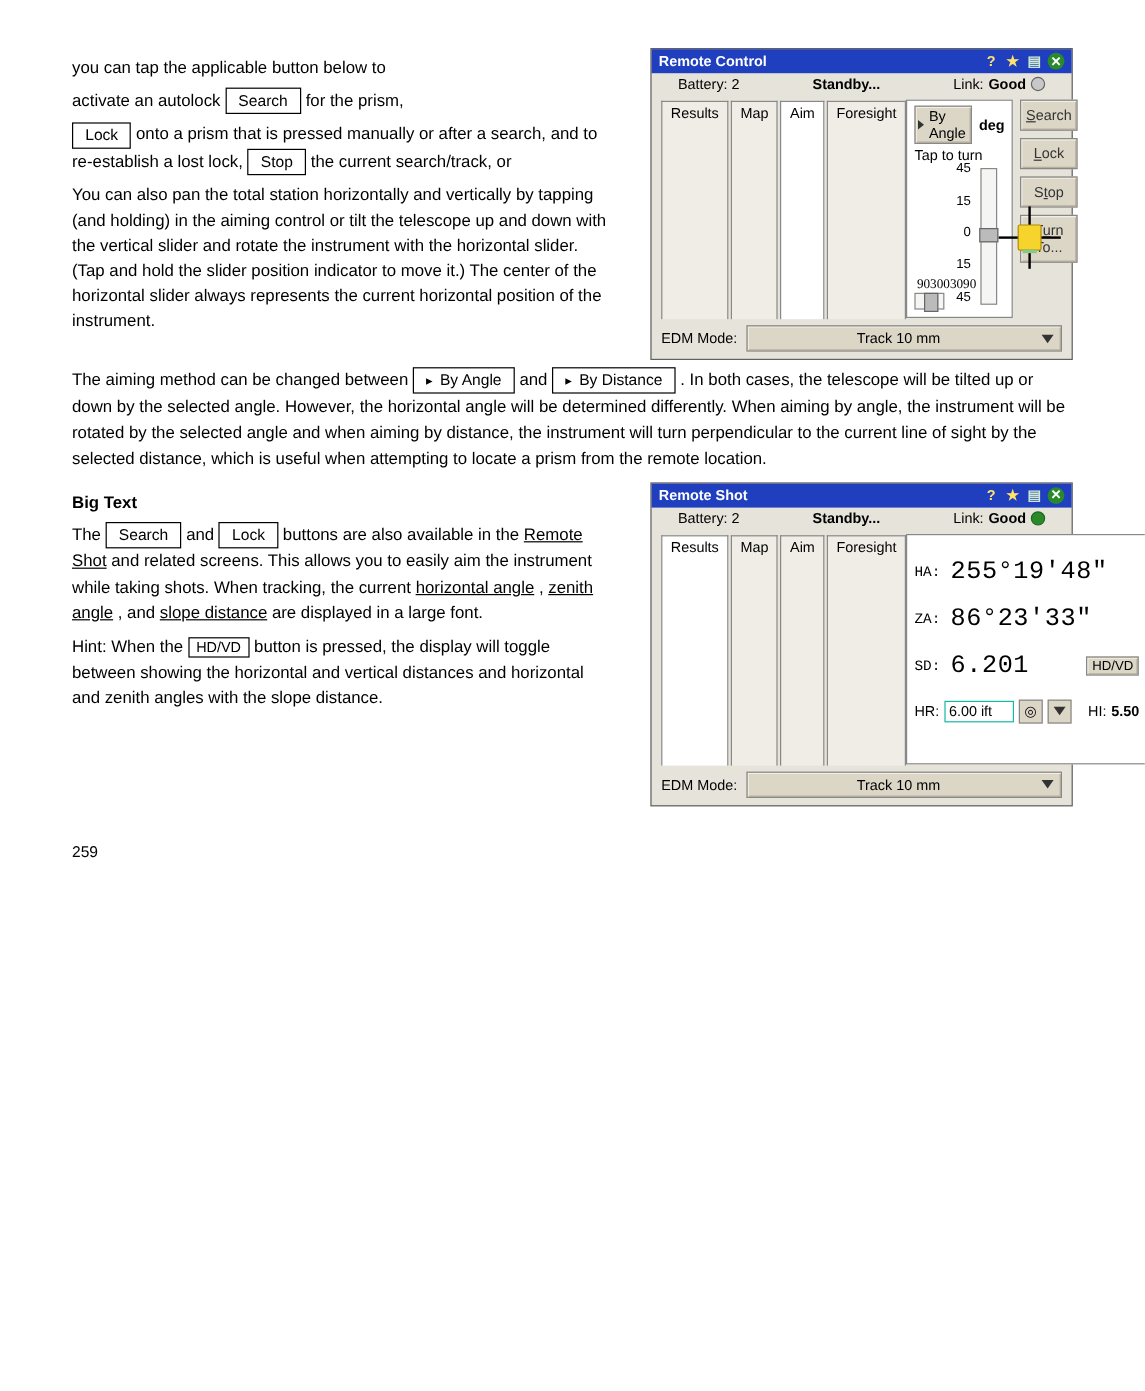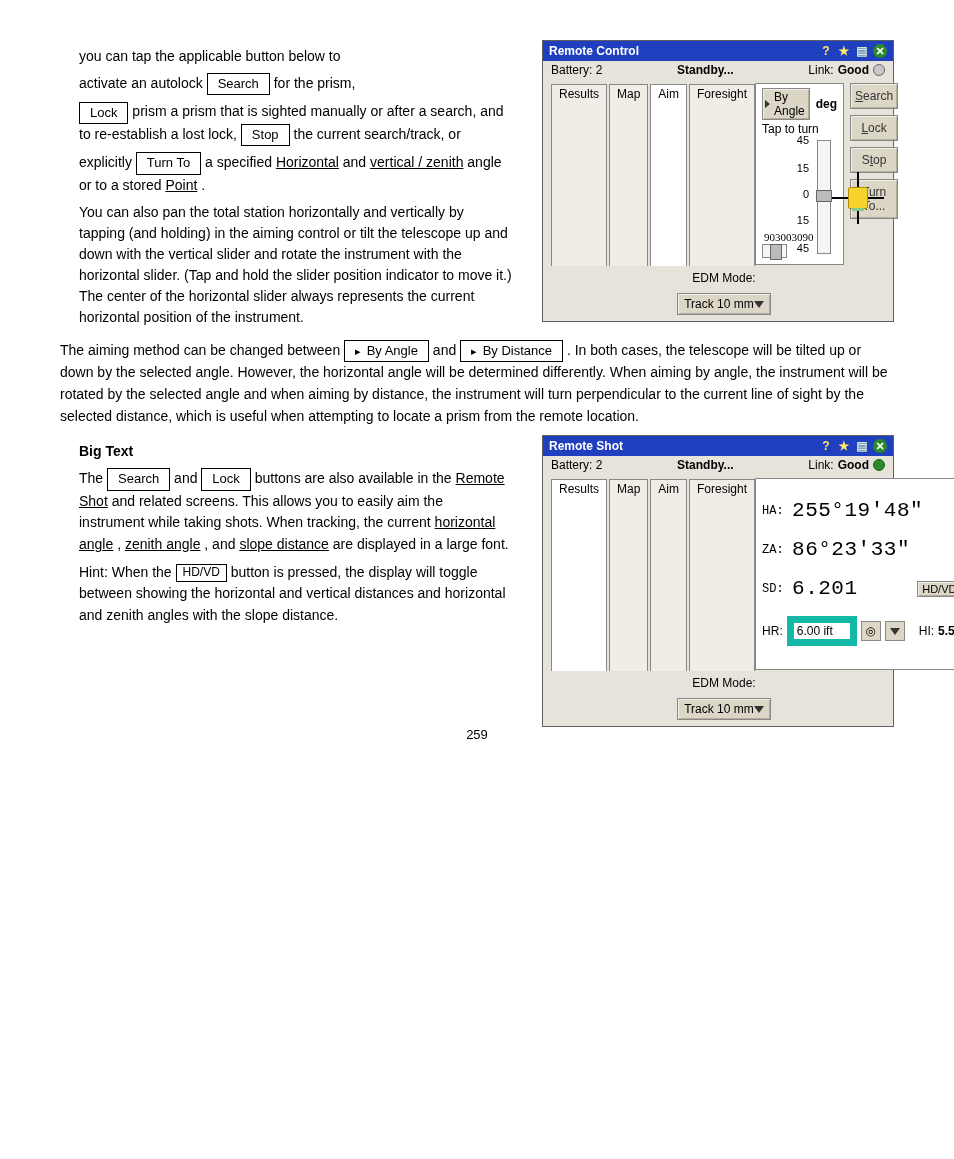--- a/index.html
+++ b/index.html
@@ -33,21 +33,20 @@
     margin: 6px 0;
     line-height: 1.55;
   }
   .layout {
     display: flex;
     gap: 30px;
     align-items: flex-start;
   }
   .left {
     flex: 1 1 auto;
-    margin-left: 19px;
   }
   .right {
     flex: 0 0 350px;
     border-radius: 31px;
   }
   .app {
     width: 350px;
     border: 1px solid #606060;
     background: #e6e3da;
     font-size: 12px;
@@ -76,21 +75,21 @@
     color: #fff;
     display: inline-flex;
     align-items: center; justify-content: center;
     font-size: 11px;
     font-weight: bold;
   }
   .statusbar {
     display: flex;
     align-items: center;
     gap: 4px;
-    padding: 2px 8px;
+    padding: 2px 22px;
     font-size: 12px;
   }
   .statusbar .seg { white-space: nowrap; }
   .statusbar .sb-sp { flex: 1; }
   .dot {
     width: 10px; height: 10px;
     border-radius: 50%;
     border: 1px solid #666;
     display: inline-block;
   }
@@ -147,22 +146,21 @@
     box-shadow: inset 1px 1px 0 #f2efe7, inset -1px -1px 0 #b5ae9c;
   }
   .winbtn.bold {
     font-weight: bold;
     padding: 10px 4px;
   }
   .edm-row {
     display: flex;
     align-items: center;
     gap: 8px;
-    padding: 0 8px 6px 20px;
-    flex-direction: column;
+    padding: 0 8px 6px 8px;
   }
   .edm-select {
     flex: 1;
     border: 1px solid #888;
     background: #dcd6c6;
     padding: 3px 6px;
     display: flex;
     align-items: center;
     box-shadow: inset 1px 1px 0 #f2efe7, inset -1px -1px 0 #b5ae9c;
   }
@@ -302,66 +300,56 @@
     box-shadow: inset 1px 1px 0 #f2efe7, inset -1px -1px 0 #b5ae9c;
   }
   .hr-row {
     display:flex;
     align-items:center;
     gap:4px;
     font-size:12px;
     margin-top:4px;
   }
   .hr-input {
-    border:7px solid #14b8a6;
+    border:1px solid #14b8a6;
     background:#fff;
     padding:1px 3px;
     width:50px;
     font-size:12px;
   }
   .iconbox {
     border:1px solid #888;
     background:#dcd6c6;
     width:18px;height:18px;
     display:inline-flex;align-items:center;justify-content:center;
   }
   .footer-pg {
-    text-align: center;
+    text-align: left;
     font-size: 13px;
+    margin-top: 30px;
   }
 </style>
 </head>
 <body>
 
 <div class="layout">
   <div class="left">
     <p class="para">
       <span> you can tap the applicable button below to </span>
     </p>
     <p class="para">
       <span>activate an autolock </span>
       <span class="btn-inline">Search</span>
       <span> for the prism,</span>
     </p>
     <p class="para">
       <span class="btn-inline">Lock</span>
-      <span> prism a prism that is sighted manually or after a search, and to re-establish a lost lock, </span>
+      <span> onto a prism that is pressed manually or after a search, and to re-establish a lost lock, </span>
       <span class="btn-inline">Stop</span>
       <span>the current search/track, or </span>
-    </p>
-    <p class="para">
-      <span>explicitly </span>
-      <span class="btn-inline">Turn To</span>
-      <span> a specified </span>
-      <u>Horizontal</u>
-      <span> and </span>
-      <u>vertical / zenith</u>
-      <span> angle or to a stored </span>
-      <u>Point</u>
-      <span>.</span>
     </p>
     <p class="para">You can also pan the total station horizontally and vertically by tapping (and holding) in the aiming control or tilt the telescope up and down with the vertical slider and rotate the instrument with the horizontal slider. (Tap and hold the slider position indicator to move it.) The center of the horizontal slider always represents the current horizontal position of the instrument.</p>
   </div>
 
   <div class="right">
     <div class="app">
       <div class="titlebar">
         <span>Remote Control</span>
         <span class="t-spacer"></span>
         <span class="t-icon" style="color:#ffe36b">?</span>

